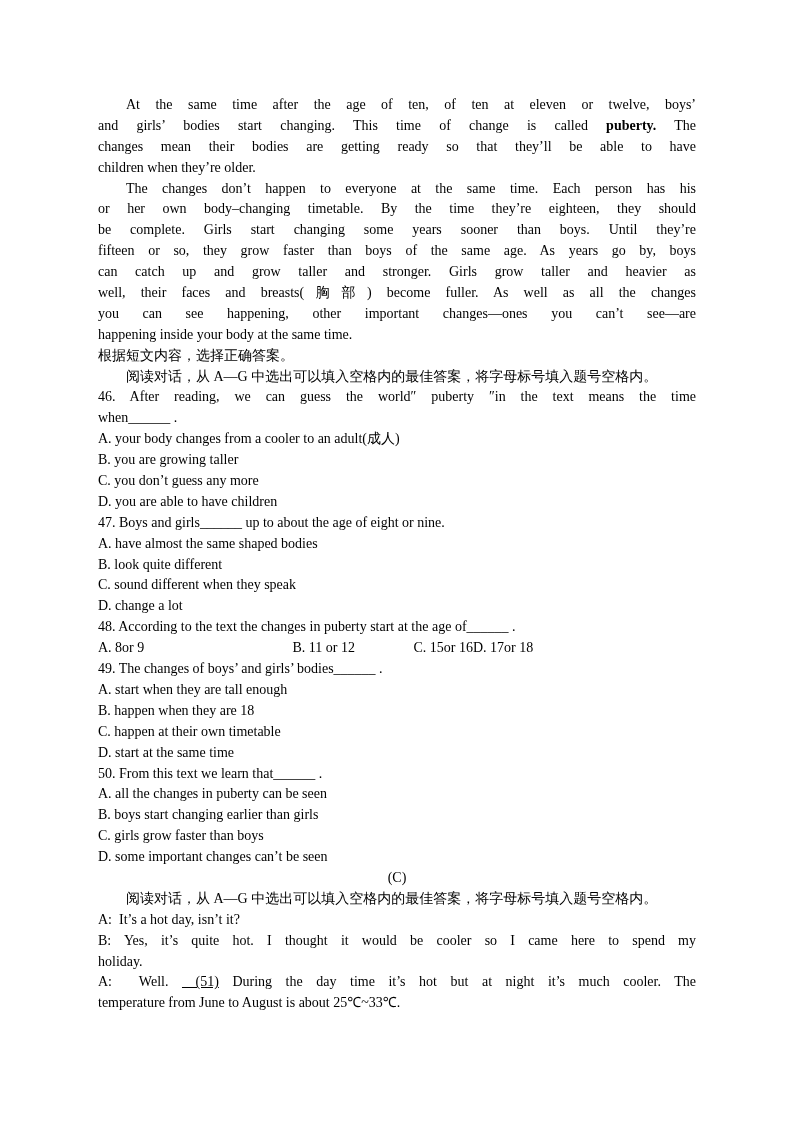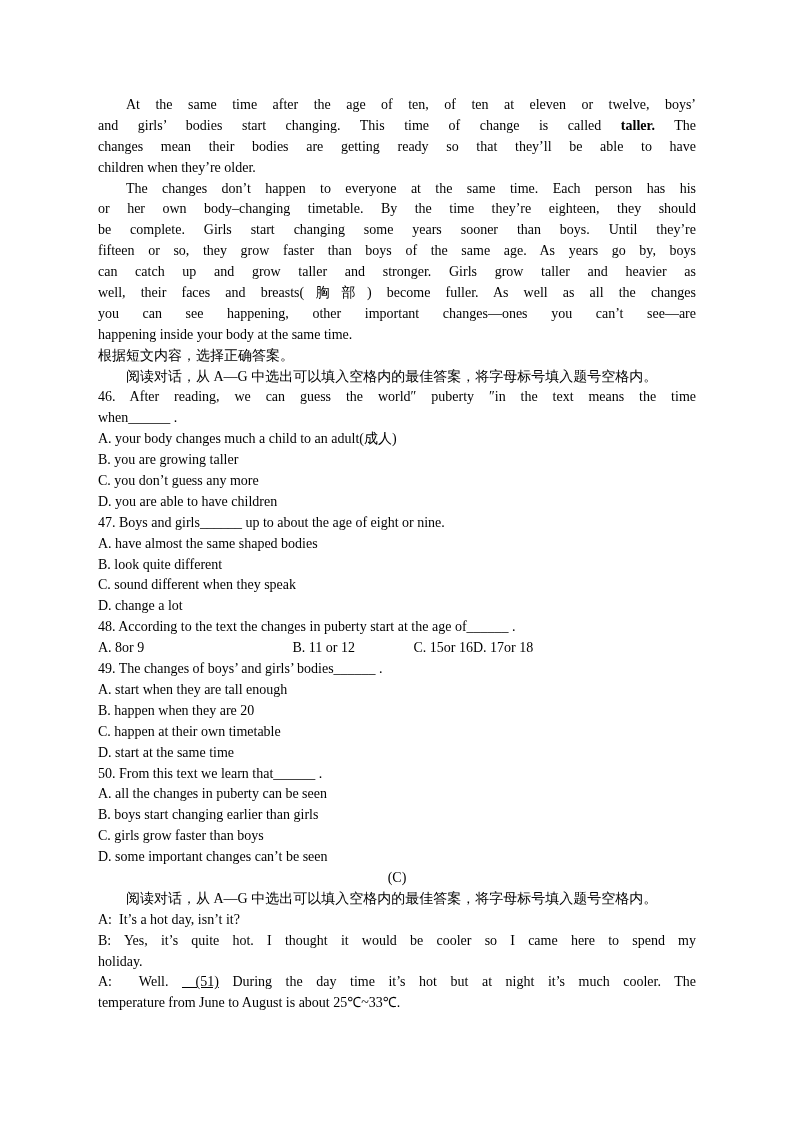--- a/index.html
+++ b/index.html
@@ -43,21 +43,21 @@
   .seg.underline { text-decoration: underline; }
   .seg.col { display: inline-block; text-indent: 0; }
 </style>
 </head>
 <body>
 
 <div class="page">
   <div class="doc" id="doc" style="color: rgb(0, 0, 0);">
       <div>
         <div class="line stretch indent"><span class="seg">At the same time after the age of ten, of ten at eleven or twelve, boys’</span></div>
-        <div class="line stretch"><span class="seg">and girls’ bodies start changing. This time of change is called </span><span class="seg bold">taller.</span><span class="seg"> The</span></div>
+        <div class="line stretch"><span class="seg">and girls’ bodies start changing. This time of change is called </span><span class="seg bold">puberty.</span><span class="seg"> The</span></div>
         <div class="line stretch"><span class="seg">changes mean their bodies are getting ready so that they’ll be able to have</span></div>
         <div class="line"><span class="seg">children when they’re older.</span></div>
       </div>
       <div>
         <div class="line stretch indent"><span class="seg">The changes don’t happen to everyone at the same time. Each person has his</span></div>
         <div class="line stretch"><span class="seg">or her own body–changing timetable. By the time they’re eighteen, they should</span></div>
         <div class="line stretch"><span class="seg">be complete. Girls start changing some years sooner than boys. Until they’re</span></div>
         <div class="line stretch"><span class="seg">fifteen or so, they grow faster than boys of the same age. As years go by, boys</span></div>
         <div class="line stretch"><span class="seg">can catch up and grow taller and stronger. Girls grow taller and heavier as</span></div>
         <div class="line stretch"><span class="seg">well, their faces and breasts(胸部) become fuller. As well as all the changes</span></div>
@@ -66,40 +66,40 @@
       </div>
       <div>
         <div class="line"><span class="seg">根据短文内容，选择正确答案。</span></div>
       </div>
       <div>
         <div class="line indent"><span class="seg">阅读对话，从 A—G 中选出可以填入空格内的最佳答案，将字母标号填入题号空格内。</span></div>
       </div>
       <div>
         <div class="line stretch"><span class="seg">46. After reading, we can guess the world″ puberty ″in the text means the time</span></div>
         <div class="line"><span class="seg">when______ .</span></div>
-        <div class="line"><span class="seg">A. your body changes much a child to an adult(成人)</span></div>
+        <div class="line"><span class="seg">A. your body changes from a cooler to an adult(成人)</span></div>
         <div class="line"><span class="seg">B. you are growing taller</span></div>
         <div class="line"><span class="seg">C. you don’t guess any more</span></div>
         <div class="line"><span class="seg">D. you are able to have children</span></div>
       </div>
       <div>
         <div class="line"><span class="seg">47. Boys and girls______ up to about the age of eight or nine.</span></div>
         <div class="line"><span class="seg">A. have almost the same shaped bodies</span></div>
         <div class="line"><span class="seg">B. look quite different</span></div>
         <div class="line"><span class="seg">C. sound different when they speak</span></div>
         <div class="line"><span class="seg">D. change a lot</span></div>
       </div>
       <div>
         <div class="line"><span class="seg">48. According to the text the changes in puberty start at the age of______ .</span></div>
         <div class="line"><span class="seg col" style="min-width: 122px;">A. 8or 9</span><span class="seg col" style="min-width: 135px; text-align: right;">B. 11 or 12</span><span class="seg col" style="min-width: 118px; text-align: right;">C. 15or 16</span><span class="seg">D. 17or 18</span></div>
       </div>
       <div>
         <div class="line"><span class="seg">49. The changes of boys’ and girls’ bodies______ .</span></div>
         <div class="line"><span class="seg">A. start when they are tall enough</span></div>
-        <div class="line"><span class="seg">B. happen when they are 20</span></div>
+        <div class="line"><span class="seg">B. happen when they are 18</span></div>
         <div class="line"><span class="seg">C. happen at their own timetable</span></div>
         <div class="line"><span class="seg">D. start at the same time</span></div>
       </div>
       <div>
         <div class="line"><span class="seg">50. From this text we learn that______ .</span></div>
         <div class="line"><span class="seg">A. all the changes in puberty can be seen</span></div>
         <div class="line"><span class="seg">B. boys start changing earlier than girls</span></div>
         <div class="line"><span class="seg">C. girls grow faster than boys</span></div>
         <div class="line"><span class="seg">D. some important changes can’t be seen</span></div>
       </div>

